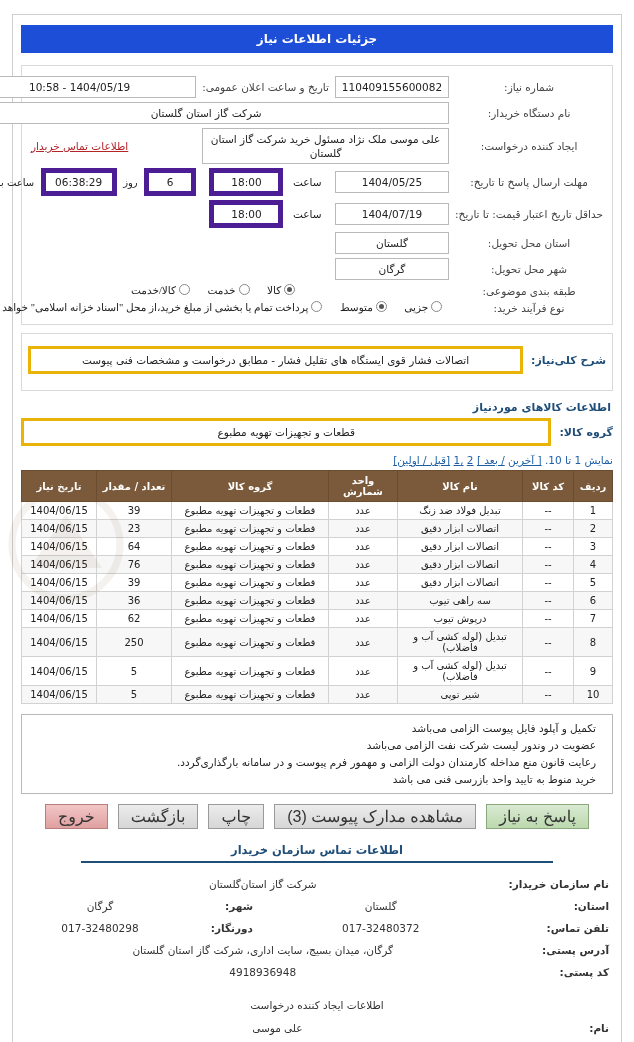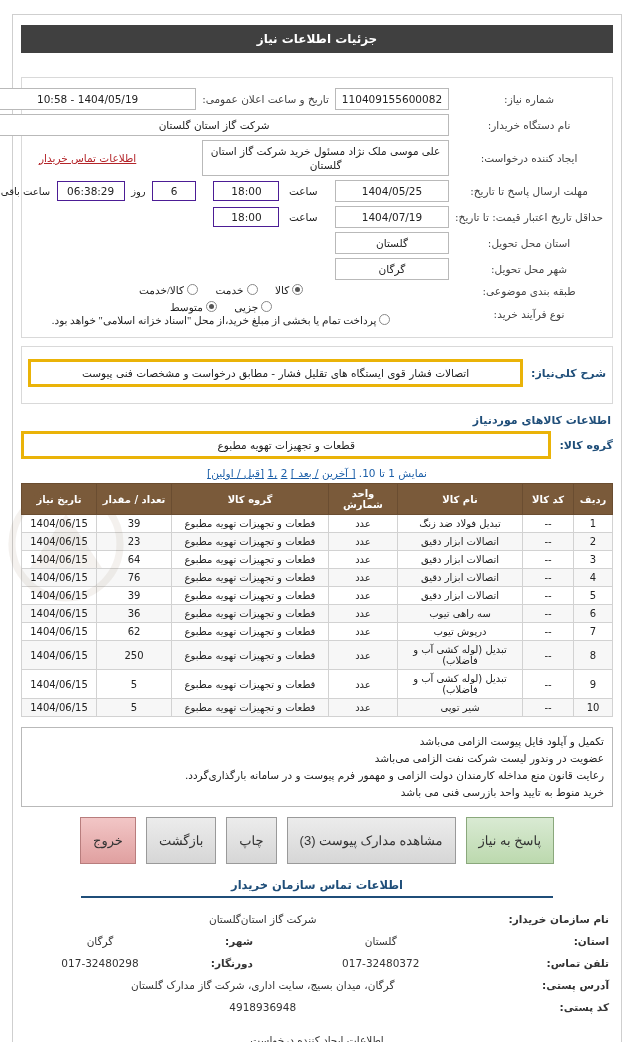--- a/index.html
+++ b/index.html
@@ -12,27 +12,27 @@
   }
   .page{width:634px;min-height:1042px;position:relative;background:#fff;}
   .outer-frame{
     margin:14px 12px 0 12px;
     border:1px solid #cfcfcf;
     padding:10px 8px 8px 8px;
     background:#fff;
   }
   
   .header-bar{
-    background:#404040;
+    background:#1d4ed8;
     color:#fff;
     text-align:center;
     font-size:12px;
     font-weight:bold;
     padding:7px 8px;
-    margin-bottom:24px;
+    margin-bottom:12px;
   }
   .panel{
     border:1px solid #d9d9d9;
     padding:8px 6px;
     margin-bottom:8px;
     background:#fff;
   }
   table.form{width:100%;border-collapse:collapse;}
   table.form td{padding:2px 3px;vertical-align:middle;}
   .lbl{
@@ -45,21 +45,21 @@
   .fieldbox{
     border:1px solid #b9b9b9;
     background:#fff;
     padding:3px 6px;
     font-size:10.5px;
     text-align:center;
     min-height:13px;
     line-height:14px;
   }
   .small-box{
-    border:1px solid #4c1d95;
+    border:5px solid #4c1d95;
     background:#fff;
     padding:3px 6px;
     font-size:10.5px;
     text-align:center;
     display:inline-block;
   }
   .red-link{color:#b4252a;text-decoration:underline;cursor:pointer;font-size:10.5px;}
   .radio{
     display:inline-block;width:9px;height:9px;border:1px solid #888;border-radius:50%;
     vertical-align:-1px;margin-left:3px;background:#fff;position:relative;
@@ -75,49 +75,49 @@
     margin:10px 2px 4px 2px;
   }
   .desc-row{
     display:flex;align-items:center;gap:8px;margin:4px 0 8px 0;
   }
   .desc-row .ttl{font-weight:bold;color:#1f4e79;font-size:11px;white-space:nowrap;}
   .desc-row .val{
     flex:1;border:3px solid #eab308;padding:5px 8px;text-align:center;font-size:10.5px;background:#fff;
   }
   .paging{
-    color:#1c5fa8;font-size:10.5px;text-align:center;margin:6px 0 4px 0;
+    color:#1c5fa8;font-size:10.5px;margin:6px 0 4px 0;
   }
   .paging a{color:#1c5fa8;text-decoration:underline;cursor:pointer;}
   table.goods{
     width:100%;border-collapse:collapse;font-size:10px;
   }
   table.goods th{
     background:#7a5a3a;color:#fff;font-weight:bold;padding:4px 3px;border:1px solid #6a4d31;
     text-align:center;font-size:10px;
   }
   table.goods td{
     border:1px solid #d2d2d2;padding:3px 3px;text-align:center;background:#fff;
   }
   table.goods tr:nth-child(even) td{background:#f7f7f7;}
   .notes{
     display:flex;gap:8px;align-items:stretch;margin-top:10px;
   }
   .notes .ttl{
     font-weight:bold;color:#1f4e79;font-size:10.5px;width:60px;text-align:center;line-height:15px;padding-top:4px;
   }
   .notes .box{
-    flex:1;border:1px solid #b9b9b9;background:#fff;padding:5px 8px;font-size:10.5px;line-height:17px;
+    flex:1;border:1px solid #b9b9b9;background:#fff;padding:5px 16px;font-size:10.5px;line-height:17px;
   }
   .btnrow{
     display:flex;justify-content:center;gap:10px;margin:10px 0 6px 0;
   }
   .btn{
     border:1px solid #9a9a9a;background:linear-gradient(#ffffff,#e6e6e6);
-    padding:15px 12px;font-size:13px;cursor:pointer;color:#333;
+    padding:2px 12px;font-size:16px;cursor:pointer;color:#333;
   }
   .btn.green{background:linear-gradient(#d9ead3,#bcd9ae);border-color:#8aa87c;}
   .btn.red{background:linear-gradient(#f2c6c6,#e0a0a0);border-color:#b87d7d;}
   .btn.grey{background:linear-gradient(#ececec,#d6d6d6);}
   .contact-title{
     color:#1f4e79;font-weight:bold;text-align:center;font-size:11.5px;margin:14px 0 1px 0;
   }
   .rule{height:2px;background:#1f4e79;margin:4px 60px 10px 60px;}
   table.contact{width:100%;border-collapse:collapse;font-size:10.5px;}
   table.contact td{padding:5px 4px;vertical-align:middle;}
@@ -394,21 +394,21 @@
           <td class="v" style="width:150px">گرگان</td>
         </tr>
         <tr>
           <td class="k">تلفن تماس:</td>
           <td class="v">017-32480372</td>
           <td class="k">دورنگار:</td>
           <td class="v">017-32480298</td>
         </tr>
         <tr>
           <td class="k">آدرس پستی:</td>
-          <td class="v" colspan="3">گرگان، میدان بسیج، سایت اداری،  شرکت گاز مدارک گلستان</td>
+          <td class="v" colspan="3">گرگان، میدان بسیج، سایت اداری،  شرکت گاز استان گلستان</td>
         </tr>
         <tr>
           <td class="k">کد پستی:</td>
           <td class="v" colspan="3">4918936948</td>
         </tr>
       </tbody>
         </table>
     </div>
 
     <div>

